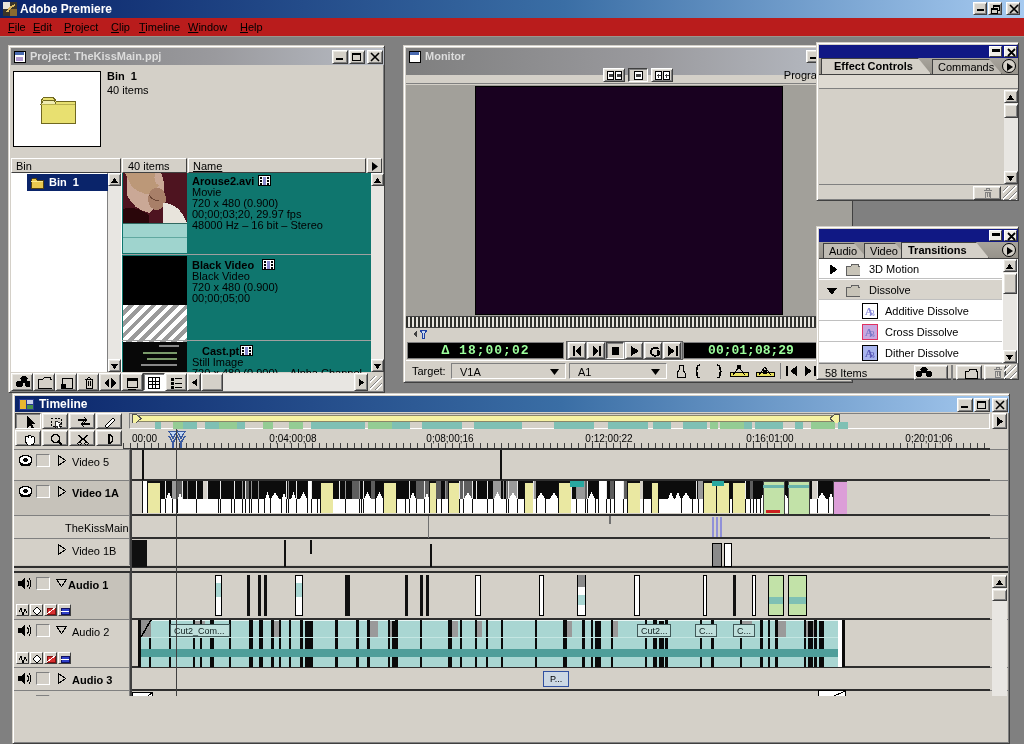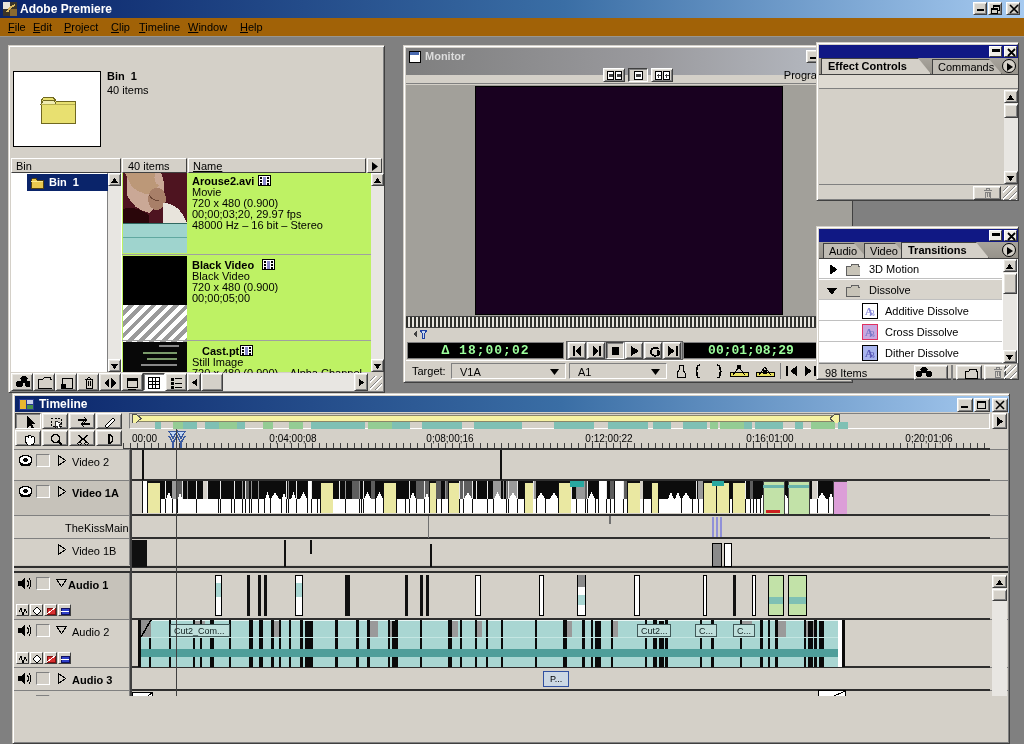--- a/index.html
+++ b/index.html
@@ -33,21 +33,21 @@
 <div class="abs btn" style="left:988px;top:2px;width:14px;height:13px">
       <div class="abs" style="left:4px;top:2px;width:7px;height:6px;border:1px solid #000;border-top:2px solid #000"></div>
       <div class="abs" style="left:2px;top:5px;width:7px;height:6px;border:1px solid #000;border-top:2px solid #000;background:#d4d0c8"></div>
     </div>
 <div class="abs btn" style="left:1006px;top:2px;width:14px;height:13px">
       <svg class="abs" style="left:2px;top:1px" width="10" height="10" viewBox="0 0 10 10">
         <path d="M1 1 L9 9 M9 1 L1 9" stroke="#000" stroke-width="1.6"></path>
       </svg>
     </div>
 </div>
-<div class="abs" style="left:0;top:18px;width:1024px;height:19px;background:#a16207;border-bottom:1px solid #9a968e">
+<div class="abs" style="left:0;top:18px;width:1024px;height:19px;background:#b91c1c;border-bottom:1px solid #9a968e">
 <div class="abs t" style="left:8px;top:3px"><u>F</u>ile</div>
 <div class="abs t" style="left:33px;top:3px"><u>E</u>dit</div>
 <div class="abs t" style="left:64px;top:3px"><u>P</u>roject</div>
 <div class="abs t" style="left:111px;top:3px"><u>C</u>lip</div>
 <div class="abs t" style="left:139px;top:3px"><u>T</u>imeline</div>
 <div class="abs t" style="left:188px;top:3px"><u>W</u>indow</div>
 <div class="abs t" style="left:240px;top:3px"><u>H</u>elp</div>
 </div>
 <div class="abs win" style="left:403px;top:45px;width:450px;height:338px">
 <div class="abs igrad" style="left:2px;top:2px;width:444px;height:27px">
@@ -173,20 +173,39 @@
         <rect x="1" y="1" width="2" height="10" fill="#000"></rect>
         <path d="M12 1 L5 6 L12 11 Z" fill="#000"></path>
       </svg>
 <svg class="abs" style="left:397px;top:4px" width="14" height="12" viewBox="0 0 14 12" shape-rendering="crispEdges">
         <rect x="11" y="1" width="2" height="10" fill="#000"></rect>
         <path d="M2 1 L9 6 L2 11 Z" fill="#000"></path>
       </svg>
 </div>
 </div>
 <div class="abs win" style="left:8px;top:45px;width:377px;height:348px">
+<div class="abs igrad" style="left:2px;top:2px;width:373px;height:17px">
+<svg class="abs" style="left:2px;top:2px" width="13" height="13" viewBox="0 0 13 13" shape-rendering="crispEdges">
+        <rect x="1" y="1" width="11" height="11" fill="#fff" stroke="#000"></rect>
+        <rect x="2" y="2" width="9" height="3" fill="#4a6ab0"></rect>
+        <rect x="3" y="7" width="7" height="4" fill="#b09ad0"></rect>
+      </svg>
+<div class="abs" style="left:19px;top:2px;font-size:11px;font-weight:bold;color:#dcdcdc">Project: TheKissMain.ppj</div>
+<div class="abs btn" style="left:321px;top:2px;width:16px;height:14px">
+        <div class="abs" style="left:3px;bottom:3px;width:7px;height:2px;background:#000"></div>
+      </div>
+<div class="abs btn" style="left:338px;top:2px;width:16px;height:14px">
+        <div class="abs" style="left:2px;top:2px;width:9px;height:8px;border:1px solid #000;border-top:2px solid #000"></div>
+      </div>
+<div class="abs btn" style="left:356px;top:2px;width:16px;height:14px">
+        <svg class="abs" style="left:2px;top:1px" width="10" height="10" viewBox="0 0 10 10">
+          <path d="M1 1 L9 9 M9 1 L1 9" stroke="#000" stroke-width="1.6"></path>
+        </svg>
+      </div>
+</div>
 <div class="abs" style="left:2px;top:19px;width:373px;height:93px">
 <div class="abs" style="left:2px;top:6px;width:88px;height:76px;background:#fff;border:1px solid #000">
 <svg class="abs" style="left:24px;top:22px" width="40" height="32" viewBox="0 0 40 32" shape-rendering="crispEdges">
           <path d="M3 10 L3 29 L37 29 L37 7 L18 7 L15 3 L6 3 L3 7 Z" fill="#e8e070" stroke="#706820"></path>
           <path d="M3 10 L6 6 L16 6 L18 10 Z" fill="#f0ecb0" stroke="#706820"></path>
           <path d="M3 10 L37 10" stroke="#b8b050"></path>
         </svg>
 </div>
 <div class="abs t b" style="left:96px;top:5px">Bin&nbsp; 1</div>
 <div class="abs t" style="left:96px;top:19px">40 items</div>
@@ -221,21 +240,21 @@
           <svg class="abs" style="left:2px;top:4px" width="7" height="5" viewBox="0 0 7 5" shape-rendering="crispEdges">
             <path d="M3.5 0 L7 5 L0 5 Z" fill="#000"></path>
           </svg>
         </div>
         <div class="abs btn" style="left:0;bottom:0;width:13px;height:13px">
           <svg class="abs" style="left:2px;top:4px" width="7" height="5" viewBox="0 0 7 5" shape-rendering="crispEdges">
             <path d="M0 0 L7 0 L3.5 5 Z" fill="#000"></path>
           </svg>
         </div>
       </div>
-<div class="abs" style="left:111px;top:0;width:262px;height:199px;background:#bef264">
+<div class="abs" style="left:111px;top:0;width:262px;height:199px;background:#0f766e">
 <div class="abs" style="left:1px;top:0;width:64px;height:50px;background:#4a1018">
           <svg class="abs" style="left:0;top:0" width="64" height="50" viewBox="0 0 64 50" shape-rendering="crispEdges">
             <rect width="64" height="50" fill="#4e1420"></rect>
             <path d="M4 0 h34 q6 14 2 26 l-14 14 q-16 -4 -22 -18 Z" fill="#caa896"></path>
             <path d="M2 0 h30 q-2 10 4 12 l-8 10 q-14 -2 -20 -10 Z" fill="#bc9878"></path>
             <ellipse cx="34" cy="26" rx="9" ry="11" fill="#a87f68"></ellipse>
             <path d="M40 30 q16 0 24 20 l-24 0 Z" fill="#e8e4dc"></path>
             <path d="M0 36 q12 -4 26 6 l0 8 l-26 0 Z" fill="#2a060a"></path>
             <path d="M26 22 q4 6 10 6" stroke="#6a4534" fill="none"></path>
           </svg>
@@ -364,21 +383,21 @@
         <div class="abs" style="left:2px;top:2px;width:8px;height:3px;background:#000"></div>
       </div>
 <div class="abs btnflat" style="right:1px;top:1px;width:13px;height:11px;background:#f0eee8">
         <svg class="abs" style="left:2px;top:1px" width="9" height="9">
           <path d="M1 1 L8 8 M8 1 L1 8" stroke="#000" stroke-width="1.8"></path>
         </svg>
       </div>
 </div>
 <div class="abs" style="left:2px;top:15px;width:199px;height:16px;background:linear-gradient(180deg,#a8a49c,#96928a)">
 <div class="abs" style="left:2px;top:0;width:110px;height:16px;background:#d4d0c8;border:1px solid #404040;border-bottom:none;clip-path:polygon(0 0,calc(100% - 13px) 0,100% 100%,0 100%)">
-        <div class="t b" style="padding:1px 0 0 6px">Effect Controls</div>
+        <div class="t b" style="padding:1px 0 0 12px">Effect Controls</div>
       </div>
 <div class="abs" style="left:113px;top:1px;width:70px;height:15px;background:#c0bcb4;border:1px solid #404040;border-bottom:none;clip-path:polygon(0 0,calc(100% - 13px) 0,100% 100%,0 100%)">
         <div class="t" style="padding:1px 0 0 5px">Commands</div>
       </div>
 <div class="abs" style="right:2px;top:1px;width:14px;height:14px;border-radius:50%;background:#d4d0c8;border:1px solid #000">
         <svg class="abs" style="left:4px;top:3px" width="6" height="8">
           <path d="M0 0 L6 4 L0 8 Z" fill="#000"></path>
         </svg>
       </div>
 </div>
@@ -485,21 +504,21 @@
         </div>
         <div class="abs btn" style="left:0;bottom:0;width:14px;height:13px">
           <svg class="abs" style="left:2px;top:4px" width="7" height="5" viewBox="0 0 7 5" shape-rendering="crispEdges">
             <path d="M0 0 L7 0 L3.5 5 Z" fill="#000"></path>
           </svg>
         </div>
         <div class="abs btn" style="left:0;top:14px;width:14px;height:21px"></div>
       </div>
 </div>
 <div class="abs" style="left:2px;top:136px;width:199px;height:17px;border-top:1px solid #808080">
-<div class="abs t" style="left:6px;top:3px">98 Items</div>
+<div class="abs t" style="left:6px;top:3px">58 Items</div>
 <div class="abs btn" style="left:95px;top:1px;width:34px;height:15px">
         <svg class="abs" style="left:0;top:0" width="18" height="12" viewBox="0 0 18 12" shape-rendering="crispEdges">
           <path d="M1 8 a3 3 0 1 0 6 0 a3 3 0 1 0 -6 0 M11 8 a3 3 0 1 0 6 0 a3 3 0 1 0 -6 0" fill="#000"></path>
           <rect x="6" y="3" width="6" height="4" fill="#000"></rect>
           <path d="M5 4 l2 -3 h4 l2 3 Z" fill="#000"></path>
         </svg>
       </div>
 <div class="abs" style="left:132px;top:1px;width:2px;height:15px;background:#808080"></div>
 <div class="abs btn" style="left:137px;top:1px;width:26px;height:15px">
         <svg class="abs" style="left:7px;top:2px" width="14" height="11" viewBox="0 0 14 11" shape-rendering="crispEdges">
@@ -647,21 +666,21 @@
 <div class="abs" style="left:0;top:38px;width:116px;height:30px;background:#d4d0c8;border-right:1px solid #808080">
 <svg class="abs" style="left:4px;top:4px" width="15" height="13" viewBox="0 0 15 13" shape-rendering="crispEdges">
         <ellipse cx="7.5" cy="6" rx="6.5" ry="4.5" fill="#fff" stroke="#000" stroke-width="1.2"></ellipse>
         <circle cx="7.5" cy="6" r="2.2" fill="#000"></circle>
         <path d="M2 10.5 q5.5 2.5 11 0" stroke="#000" fill="none"></path>
       </svg>
 <div class="abs sunkf" style="left:22px;top:4px;width:14px;height:13px;background:#d4d0c8"></div>
 <svg class="abs" style="left:44px;top:5px" width="8" height="11" viewBox="0 0 8 11" shape-rendering="crispEdges">
         <path d="M0.5 0.5 L7.5 5.5 L0.5 10.5 Z" fill="#d4d0c8" stroke="#000"></path>
       </svg>
-<div class="abs t" style="left:58px;top:6px;font-weight:normal">Video 2</div>
+<div class="abs t" style="left:58px;top:6px;font-weight:normal">Video 5</div>
 </div>
 <div class="abs" style="left:0;top:68px;width:994px;height:1px;background:#808080"></div>
 <div class="abs" style="left:116px;top:67px;width:860px;height:2px;background:#2e2e2e"></div>
 <div class="abs" style="left:0;top:69px;width:116px;height:34px;background:#c6c2ba;border-right:1px solid #808080">
 <svg class="abs" style="left:4px;top:4px" width="15" height="13" viewBox="0 0 15 13" shape-rendering="crispEdges">
         <ellipse cx="7.5" cy="6" rx="6.5" ry="4.5" fill="#fff" stroke="#000" stroke-width="1.2"></ellipse>
         <circle cx="7.5" cy="6" r="2.2" fill="#000"></circle>
         <path d="M2 10.5 q5.5 2.5 11 0" stroke="#000" fill="none"></path>
       </svg>
 <div class="abs sunkf" style="left:22px;top:4px;width:14px;height:13px;background:#d4d0c8"></div>

